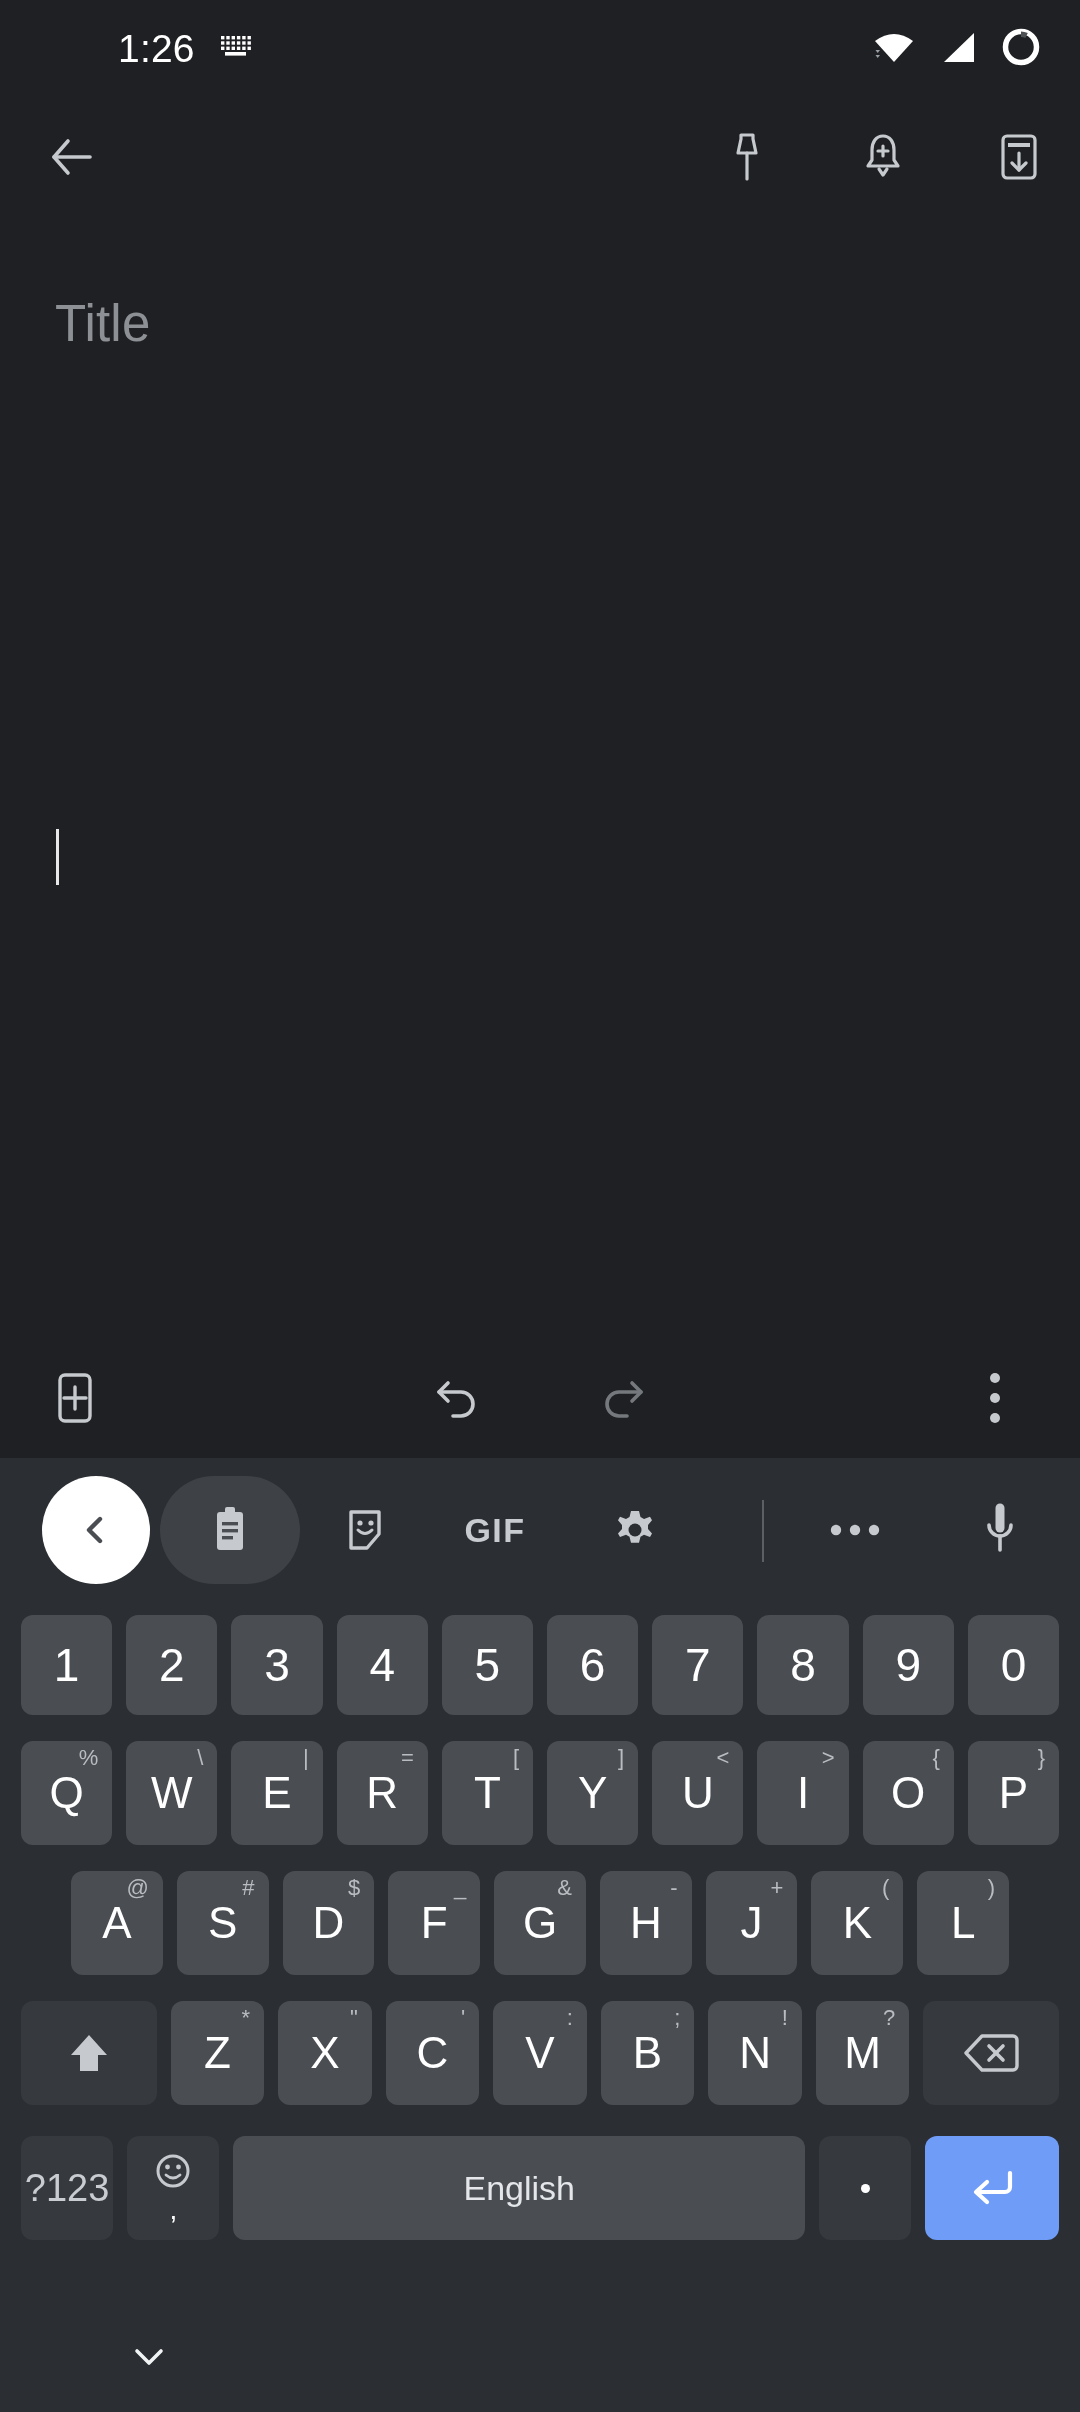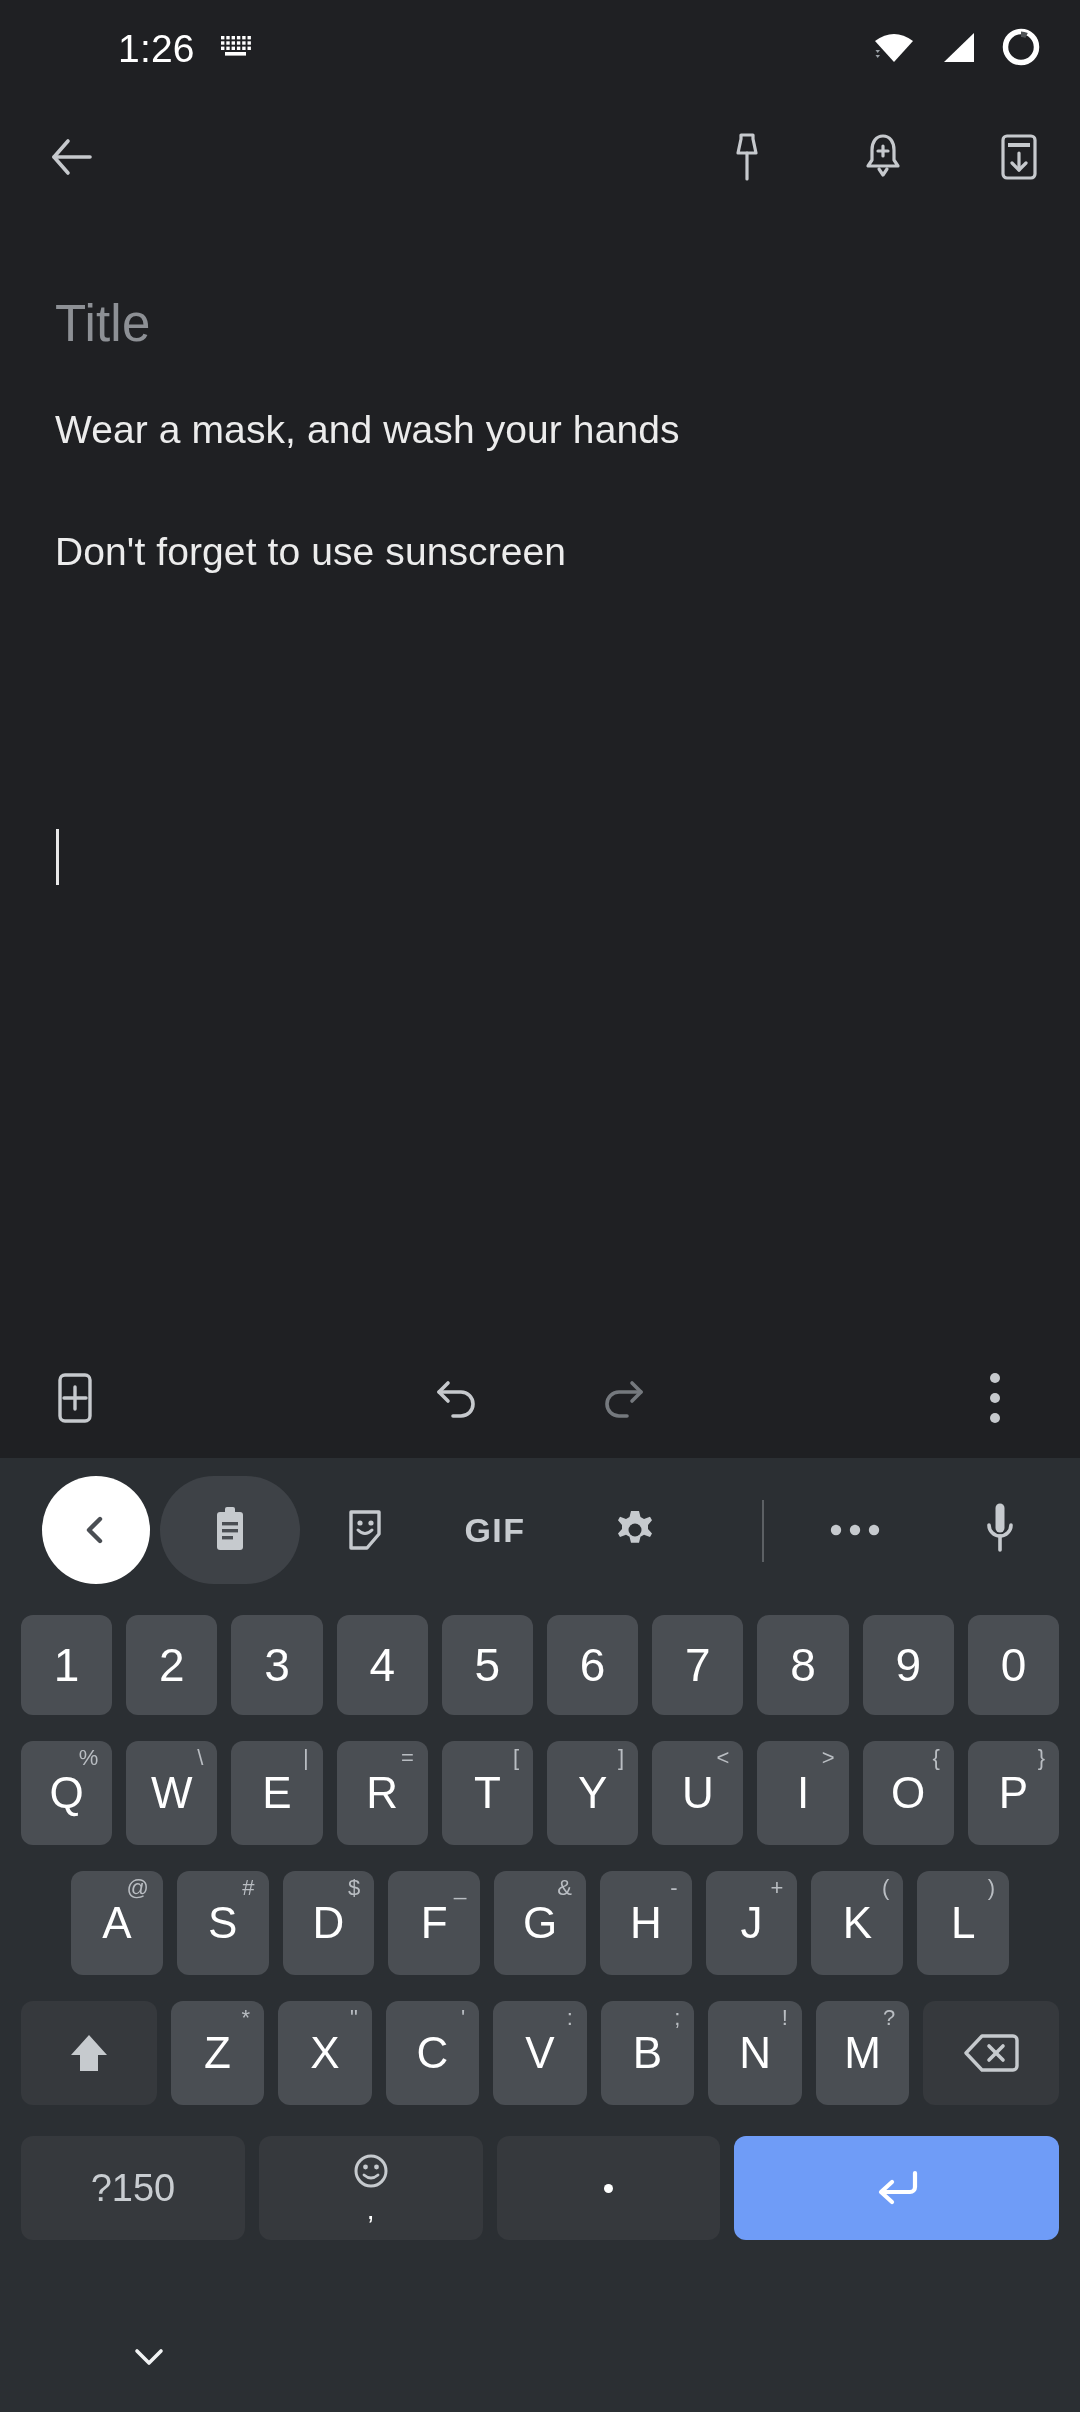--- a/index.html
+++ b/index.html
@@ -211,24 +211,20 @@
             <line x1="23" y1="21" x2="23" y2="38" stroke-linecap="round"></line>
             <path d="M16 31 l7 7 l7 -7" stroke-linecap="round"></path>
           </g>
         </svg>
       </div>
     </div>
   </div>
 
   <div id="note-area">
     <div id="note-title">Title</div>
-    <div id="note-body">Wear a mask, and wash your hands
-
-Don't forget to use sunscreen
-</div>
     <div id="text-caret"></div>
   </div>
 
   <div id="note-toolbar">
     <div id="tb-add" class="tb-btn">
       <svg width="52" height="58" viewBox="0 0 52 58">
         <g fill="none" stroke="#c6c9cd" stroke-width="3.4" stroke-linejoin="round">
           <rect x="11" y="6" width="30" height="46" rx="5"></rect>
           <line x1="26" y1="18" x2="26" y2="40" stroke-linecap="round"></line>
           <line x1="15" y1="29" x2="37" y2="29" stroke-linecap="round"></line>
@@ -471,30 +467,31 @@
           <path d="M19 4 h31 a4 4 0 0 1 4 4 v26 a4 4 0 0 1 -4 4 h-31 L3 21 z" fill="none" stroke="#c6cace" stroke-width="3.4" stroke-linejoin="round"></path>
           <g stroke="#c6cace" stroke-width="3.6" stroke-linecap="round">
             <line x1="26" y1="14" x2="40" y2="28"></line>
               <line x1="40" y1="14" x2="26" y2="28"></line>
           </g>
         </svg>
       </div>
     </div>
 
     <div id="row-space" class="kb-row">
-      <div class="key key-mod" id="key-123">?150</div>
+      <div class="key key-mod" id="key-123">?123</div>
       <div class="key key-emoji">
         <svg width="38" height="38" viewBox="0 0 38 38">
           <circle cx="19" cy="19" r="15" fill="none" stroke="#c6cace" stroke-width="3"></circle>
           <circle cx="13.5" cy="15" r="2.4" fill="#c6cace"></circle>
           <circle cx="24.5" cy="15" r="2.4" fill="#c6cace"></circle>
           <path d="M12 23 q7 6 14 0" fill="none" stroke="#c6cace" stroke-width="2.8" stroke-linecap="round"></path>
         </svg>
         <span class="sub">,</span>
       </div>
+      <div class="key key-space">English</div>
       <div class="key key-mod" id="key-period">
         <span class="dot"></span>
       </div>
       <div class="key key-enter">
         <svg width="52" height="46" viewBox="0 0 52 46">
           <g fill="none" stroke="#ffffff" stroke-width="4.2" stroke-linecap="round" stroke-linejoin="round">
             <path d="M44 8 v14 a5 5 0 0 1 -5 5 H11"></path>
             <path d="M21 17 L10 27 L21 37"></path>
           </g>
         </svg>

